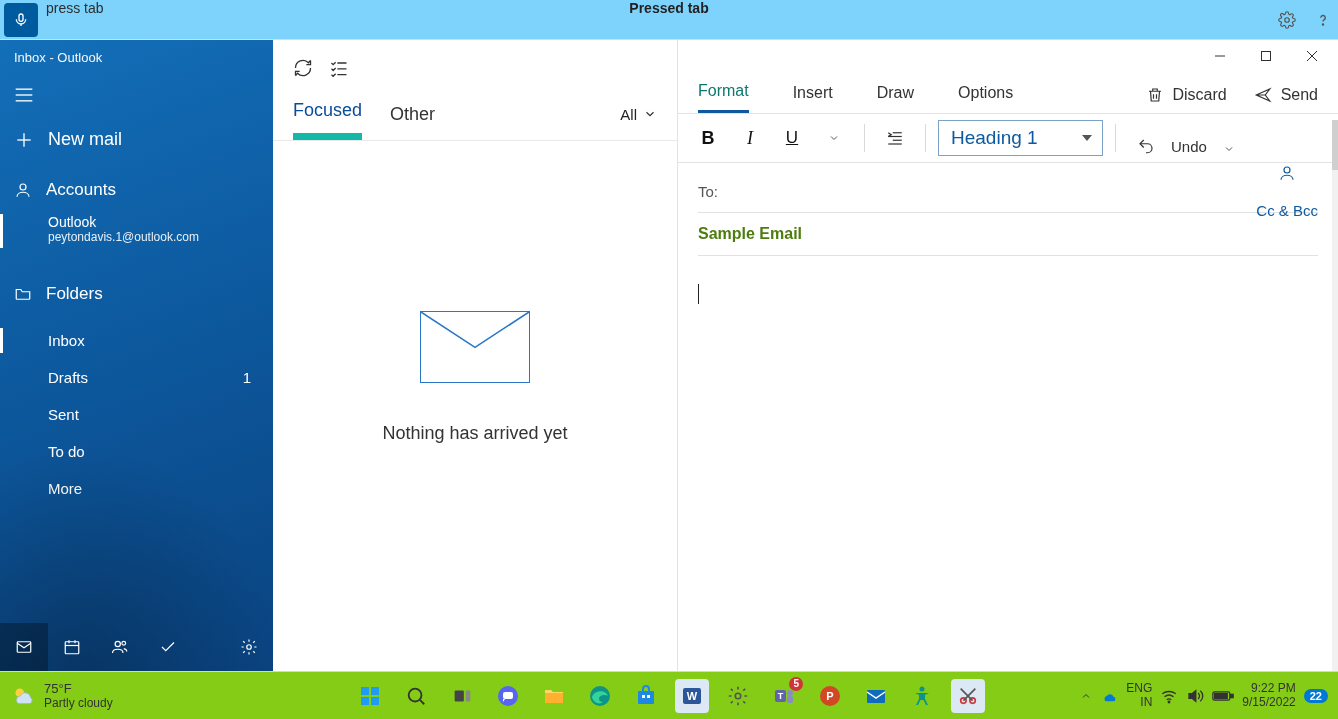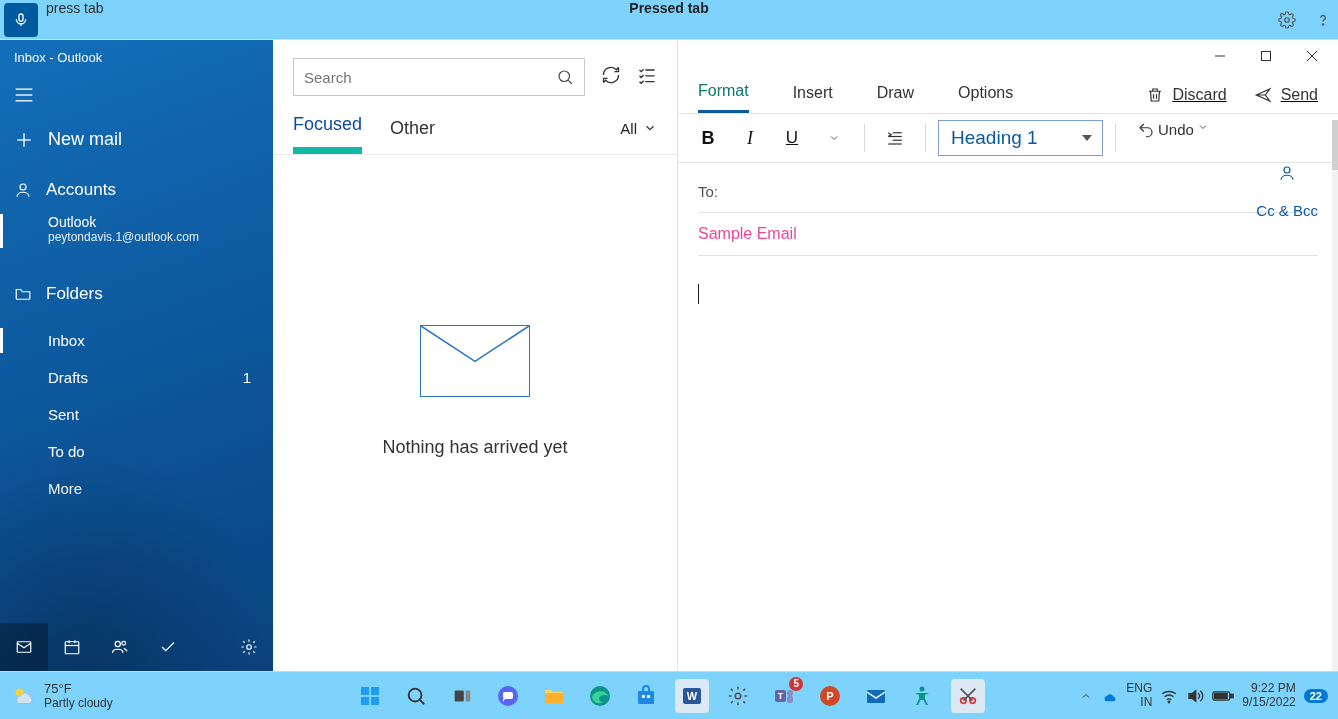--- a/index.html
+++ b/index.html
@@ -84,46 +84,46 @@
 .empty-state .env svg { position:absolute; inset:0; }
 .empty-state .msg { font-size: 18px; }
 
 
 .rightpane { flex:1; display:flex; flex-direction:column; position:relative; }
 .winctrls { height: 34px; display:flex; justify-content:flex-end; align-items:center; gap: 34px; padding-right: 20px; color:#333; }
 .winctrls span { cursor:pointer; }
 .compose-tabs { display:flex; align-items:center; padding: 8px 20px 0; gap: 44px; border-bottom: 1px solid #e1e4e7; }
 .ctab { font-size: 16px; color:#333; padding-bottom: 10px; cursor:pointer; }
 .ctab.active { color:#0f766e; border-bottom: 3px solid #0d5aa0; }
-.compose-tabs .right { margin-left:auto; display:flex; gap:26px; align-items:center; padding-bottom:6px;text-decoration:underline; }
+.compose-tabs .right { margin-left:auto; display:flex; gap:26px; align-items:center; padding-bottom:6px; }
 .cmd { display:flex; align-items:center; gap:8px; font-size:16px; color:#333; cursor:pointer; }
 .ribbon { display:flex; align-items:center; gap:6px; padding: 6px 12px; border-bottom: 1px solid #e1e4e7; }
 .rbtn { height:36px; min-width:36px; display:flex; align-items:center; justify-content:center; border-radius:2px; cursor:pointer; color:#111; border:1px solid transparent; }
 .rbtn.bold { font-weight:700; font-size:18px; }
 .rbtn.italic { font-style:italic; font-family:Georgia,serif; font-size:18px; }
 .rbtn.und { text-decoration: underline; font-size:17px; }
 .sep { width:1px; height:28px; background:#d7dadd; margin: 0 6px; }
 .style-select { height:36px; border:1px solid #7da2c9; color:#0d5aa0; font-size:19px; padding: 0 30px 0 12px; display:flex; align-items:center; min-width:165px; position:relative; cursor:pointer; }
 .style-select::after { content:""; position:absolute; right:10px; top:50%; width:0; height:0; border-left:5px solid transparent; border-right:5px solid transparent; border-top:6px solid #555; transform:translateY(-50%); }
-.undo-grp { display:flex; align-items:flex-start; gap:3px; border:1px solid transparent; padding: 0 8px; height:36px; cursor:pointer; }
+.undo-grp { display:flex; align-items:flex-end; gap:16px; border:1px solid transparent; padding: 0 8px; height:36px; cursor:pointer; }
 .undo-grp span.lbl { font-size:15px; color:#333; }
 .fields { padding: 8px 20px 0; }
 .fieldrow { display:flex; align-items:center; height:42px; border-bottom:1px solid #dfe2e5; gap:12px; }
 .fieldrow .label { color:#555; font-size:15px; min-width:48px; }
 .fieldrow .value { color:#555; font-size:15px; }
 .fieldrow .value.input { color:#333; flex:1; }
 .fieldrow .right-icons { margin-left:auto; display:flex; align-items:center; gap:20px; color:#0d5aa0; font-size:15px;flex-direction:column; }
-.subjectrow { border-bottom:1px solid #dfe2e5; padding:12px 0; font-size:16px; color:#ec4899; }
+.subjectrow { border-bottom:1px solid #dfe2e5; padding:12px 0; font-size:16px; color:#4d7c0f;font-weight:bold; }
 .bodyarea { flex:1; padding: 28px 20px; }
 .cursor-line { width:1px; height:20px; background:#222; }
 
 
 .taskbar {
   height: 48px;
-  background: #7dd3fc;
+  background: #84cc16;
   border-top: 1px solid #cfd6dd;
   display:flex; align-items:center;
   padding: 0 10px;
 }
 .weather { display:flex; align-items:center; gap: 8px; font-size:12px; color:#333; }
 .weather .temp { font-size:13px; }
 .tb-center { position:absolute; left:50%; transform:translateX(-50%); display:flex; gap: 12px; align-items:center; }
 .tb-icon { width:34px; height:34px; display:flex; align-items:center; justify-content:center; border-radius:4px; cursor:pointer; }
 .tb-icon.active { background: #dce8f4; }
 .tray { margin-left:auto; display:flex; align-items:center; gap:8px; font-size:12px; color:#333; }
@@ -251,27 +251,20 @@
           <svg width="18" height="18" viewBox="0 0 24 24" fill="none" stroke="#fff" stroke-width="1.6">
             <circle cx="12" cy="12" r="3"></circle>
             <path d="M12 2v3M12 19v3M4.2 4.2l2.1 2.1M17.7 17.7l2.1 2.1M2 12h3M19 12h3M4.2 19.8l2.1-2.1M17.7 6.3l2.1-2.1"></path>
           </svg>
         </div>
     </div>
   </div>
 
   <div class="midpane">
     <div class="search-row">
-      <div class="search-box">
-        <input placeholder="Search" style="">
-        <svg width="18" height="18" viewBox="0 0 24 24" fill="none" stroke="#444" stroke-width="1.6">
-            <circle cx="11" cy="11" r="7"></circle>
-            <line x1="21" y1="21" x2="16.5" y2="16.5"></line>
-          </svg>
-      </div>
       <div class="icon-btn">
         <svg width="20" height="20" viewBox="0 0 24 24" fill="none" stroke="#333" stroke-width="1.6">
             <path d="M21 12a9 9 0 0 1-15.5 6.3L3 21M3 12a9 9 0 0 1 15.5-6.3L21 3"></path>
             <path d="M21 3v5h-5M3 21v-5h5"></path>
           </svg>
       </div>
       <div class="icon-btn">
         <svg width="20" height="20" viewBox="0 0 24 24" fill="none" stroke="#333" stroke-width="1.6">
             <path d="M3 6l2 2 3-3M10 6h11M3 13l2 2 3-3M10 13h11M3 20l2 2 3-3M10 20h11"></path>
           </svg>

